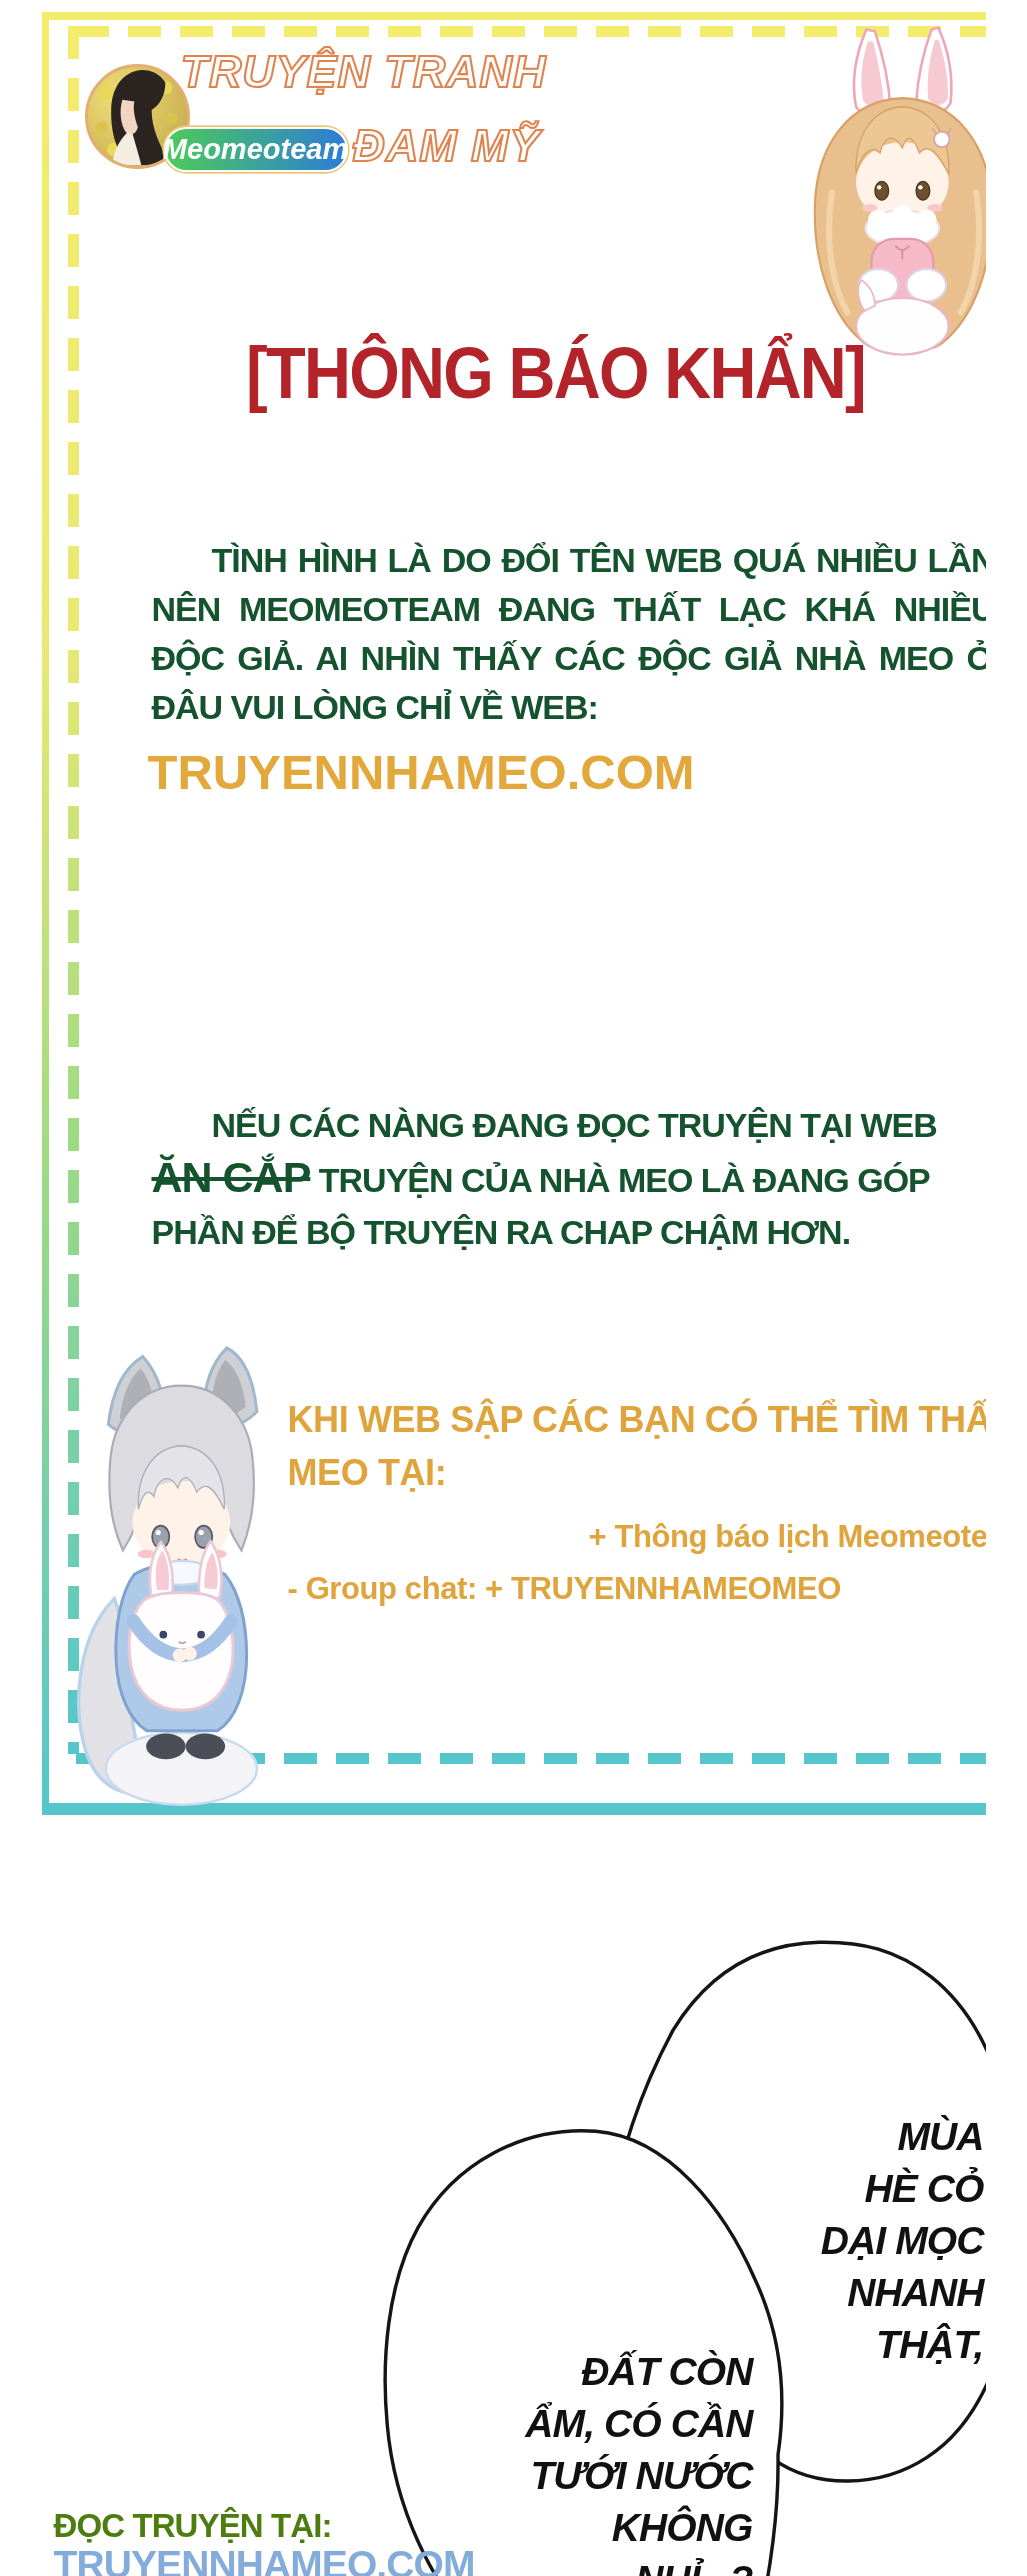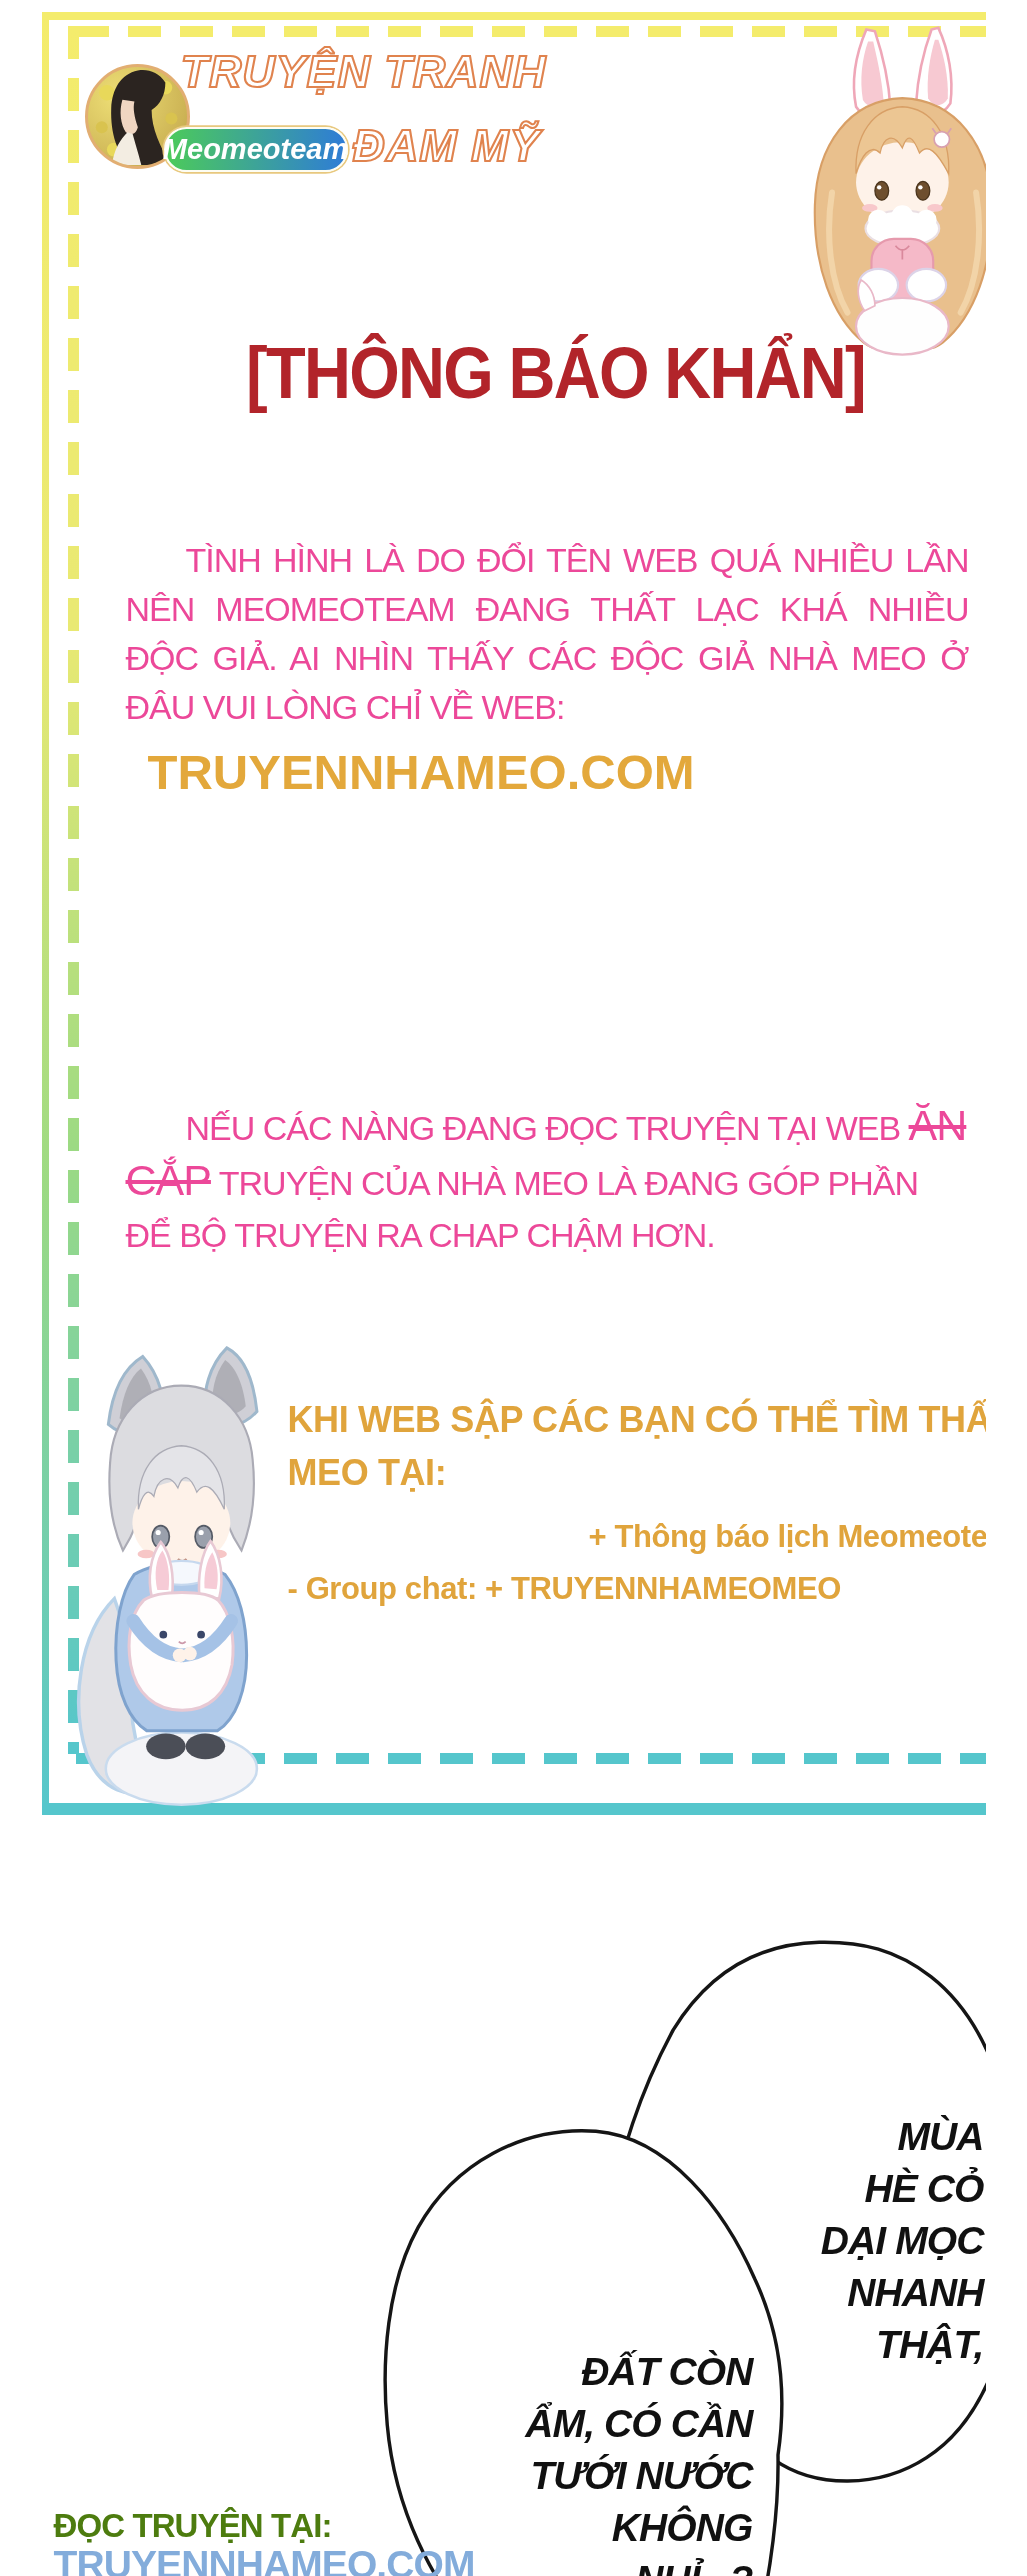--- a/index.html
+++ b/index.html
@@ -42,21 +42,21 @@
   .badge{position:absolute;left:122px;top:115px;width:184px;height:45px;z-index:4;
          border-radius:24px;background:linear-gradient(90deg,#4CCB59,#2E7CD7);
          border:2.6px solid #FDFDF3;box-shadow:0 0 0 1.7px #E8C87E;box-sizing:border-box;
          display:flex;align-items:center;justify-content:center;}
   .badge span{color:#fff;font-weight:bold;font-style:italic;font-size:29px;letter-spacing:0;}
 
   
   .notice-title{position:absolute;left:0;top:319px;width:1028px;text-align:center;z-index:2;
         font-weight:bold;font-size:65px;color:#B2242A;letter-spacing:-1.7px;
         transform:scaleY(1.12);transform-origin:center top;white-space:nowrap;}
-  .red-par{position:absolute;left:84px;width:843px;z-index:2;color:#ec4899;font-weight:normal;
+  .red-par{position:absolute;left:110px;width:843px;z-index:2;color:#14532d;font-weight:bold;
         font-size:34px;line-height:49px;letter-spacing:-1px;text-indent:60px;text-align:justify;}
   .p1{top:524px;}
   .p2{top:799px;}
   .p3{top:1087px;line-height:52px;text-align:left;}
   .strike{font-size:43px;text-decoration:line-through;text-decoration-thickness:4.3px;}
   .web-link{position:absolute;left:106px;top:732px;z-index:2;color:#E3A83B;font-weight:bold;
         font-size:49px;letter-spacing:0;white-space:nowrap;}
 
   
   .contact{position:absolute;left:246px;top:1381px;width:749px;z-index:2;color:#E0A43C;}

